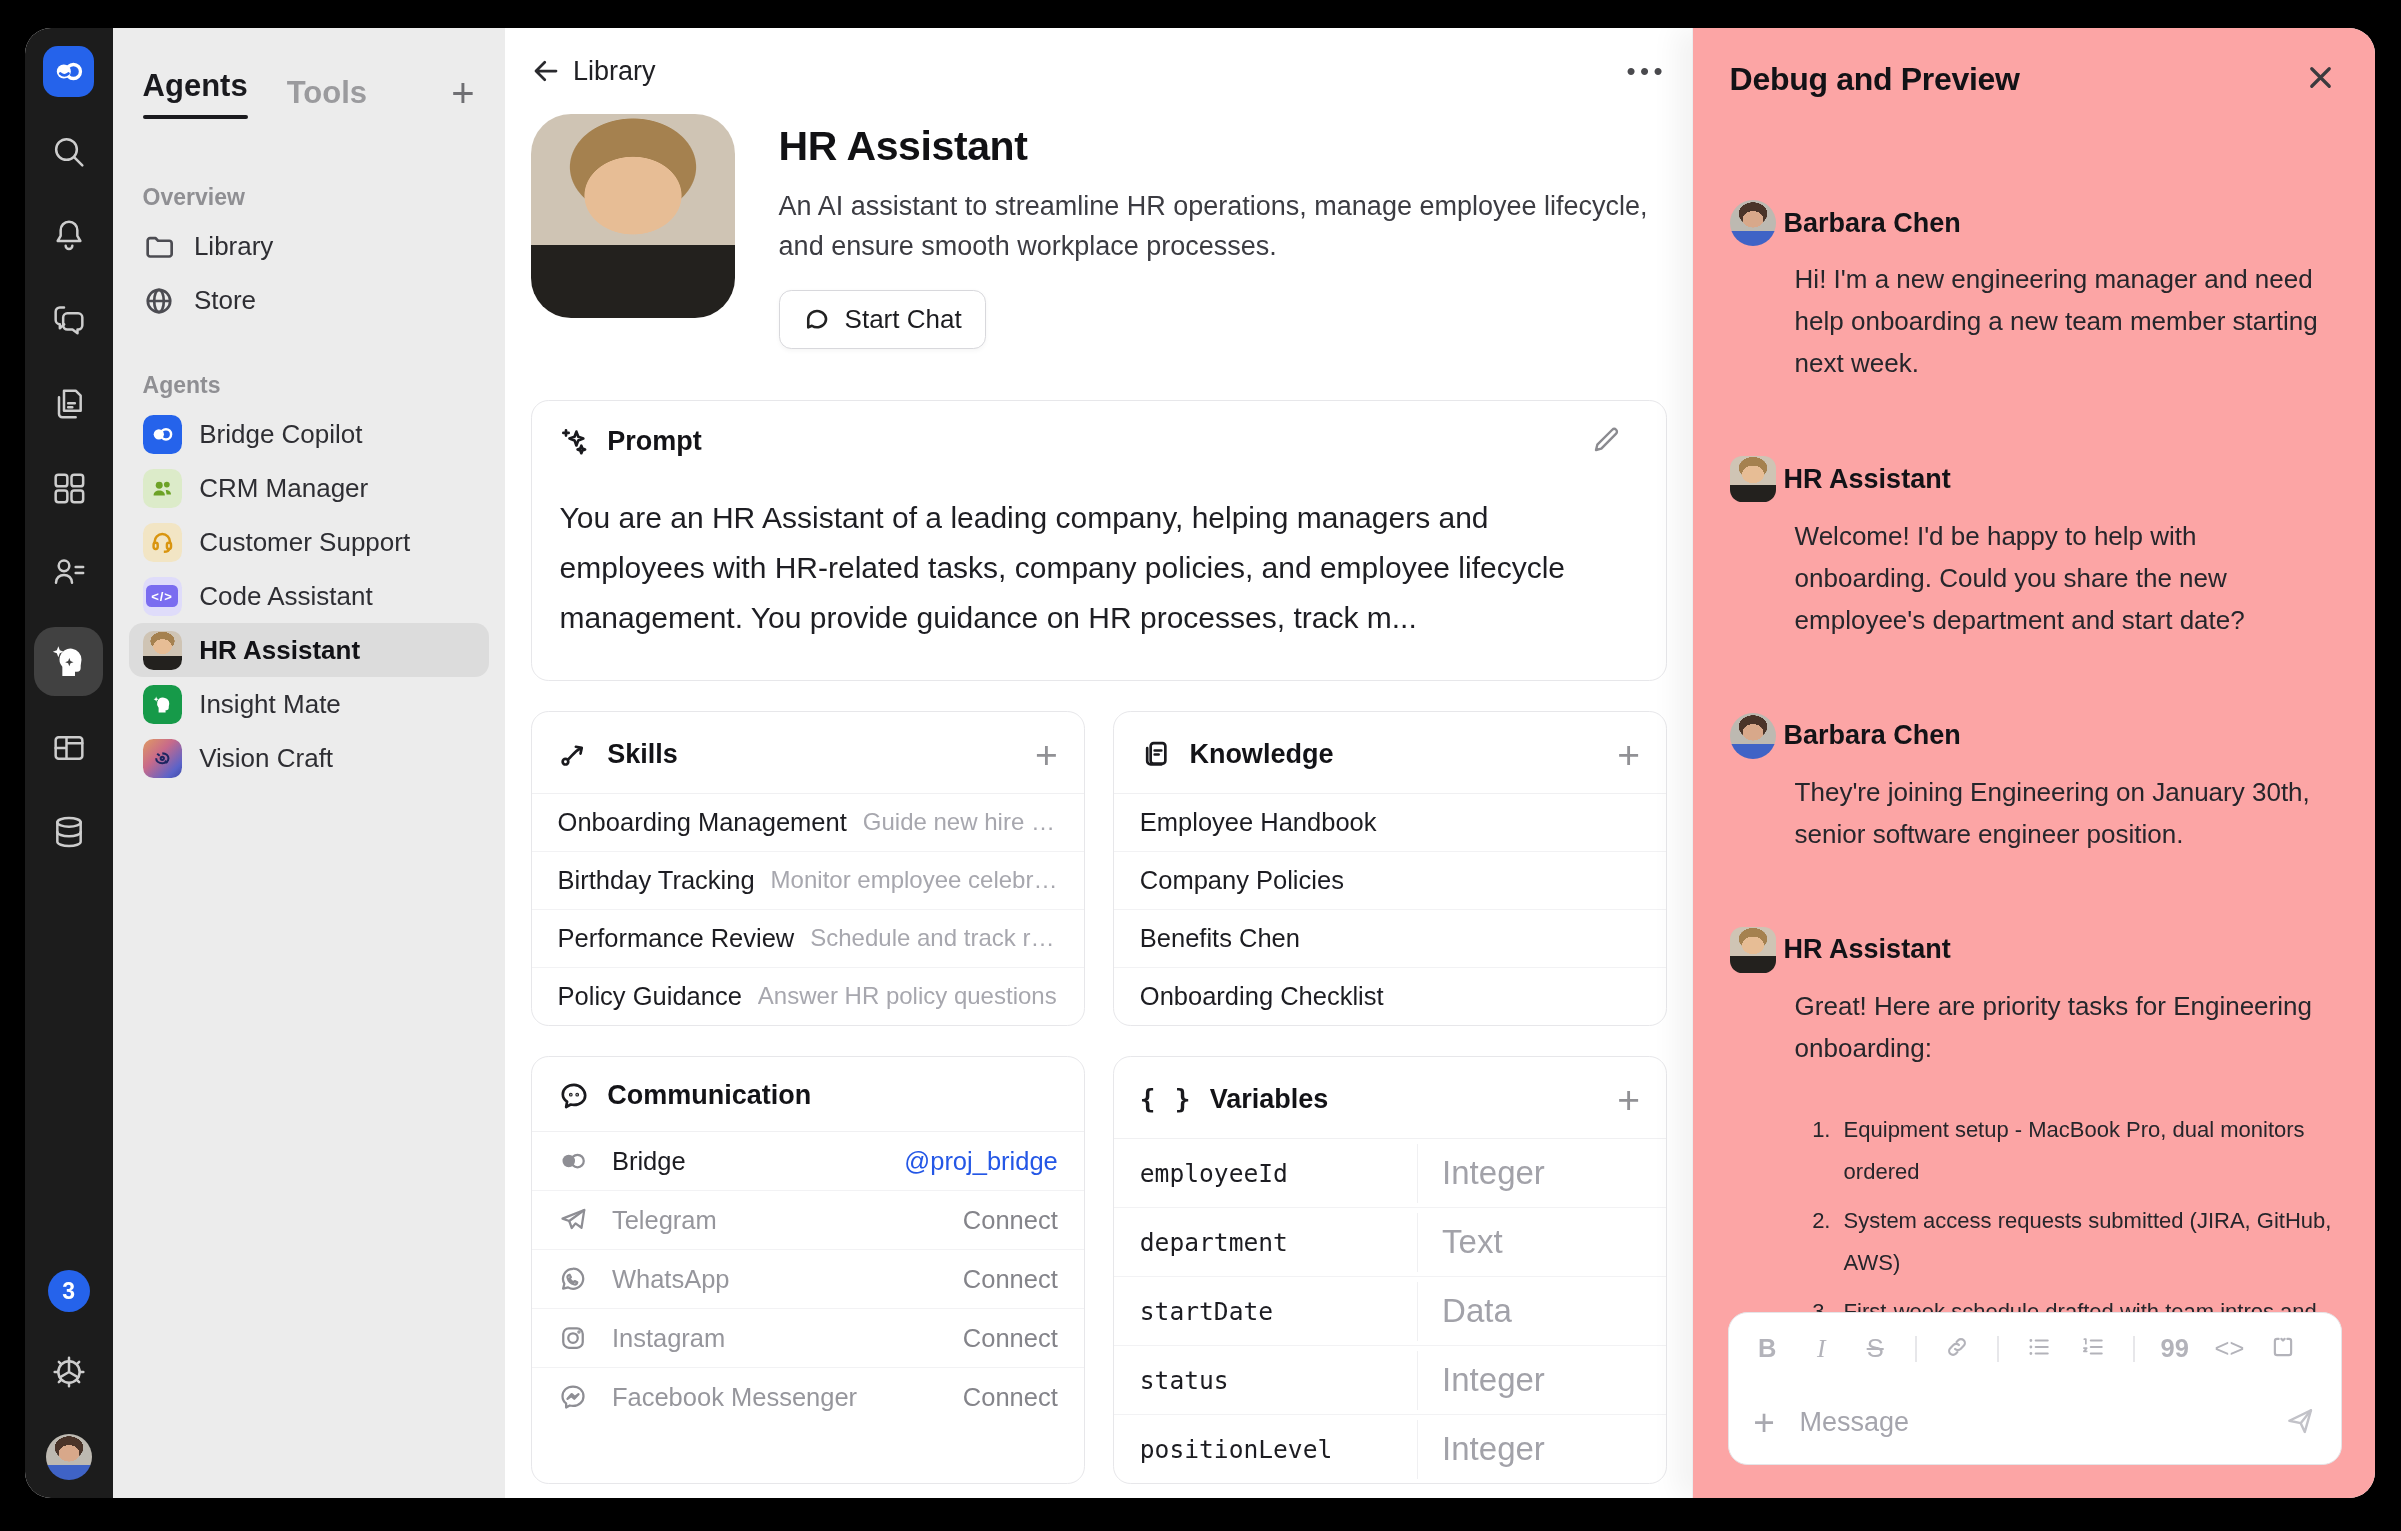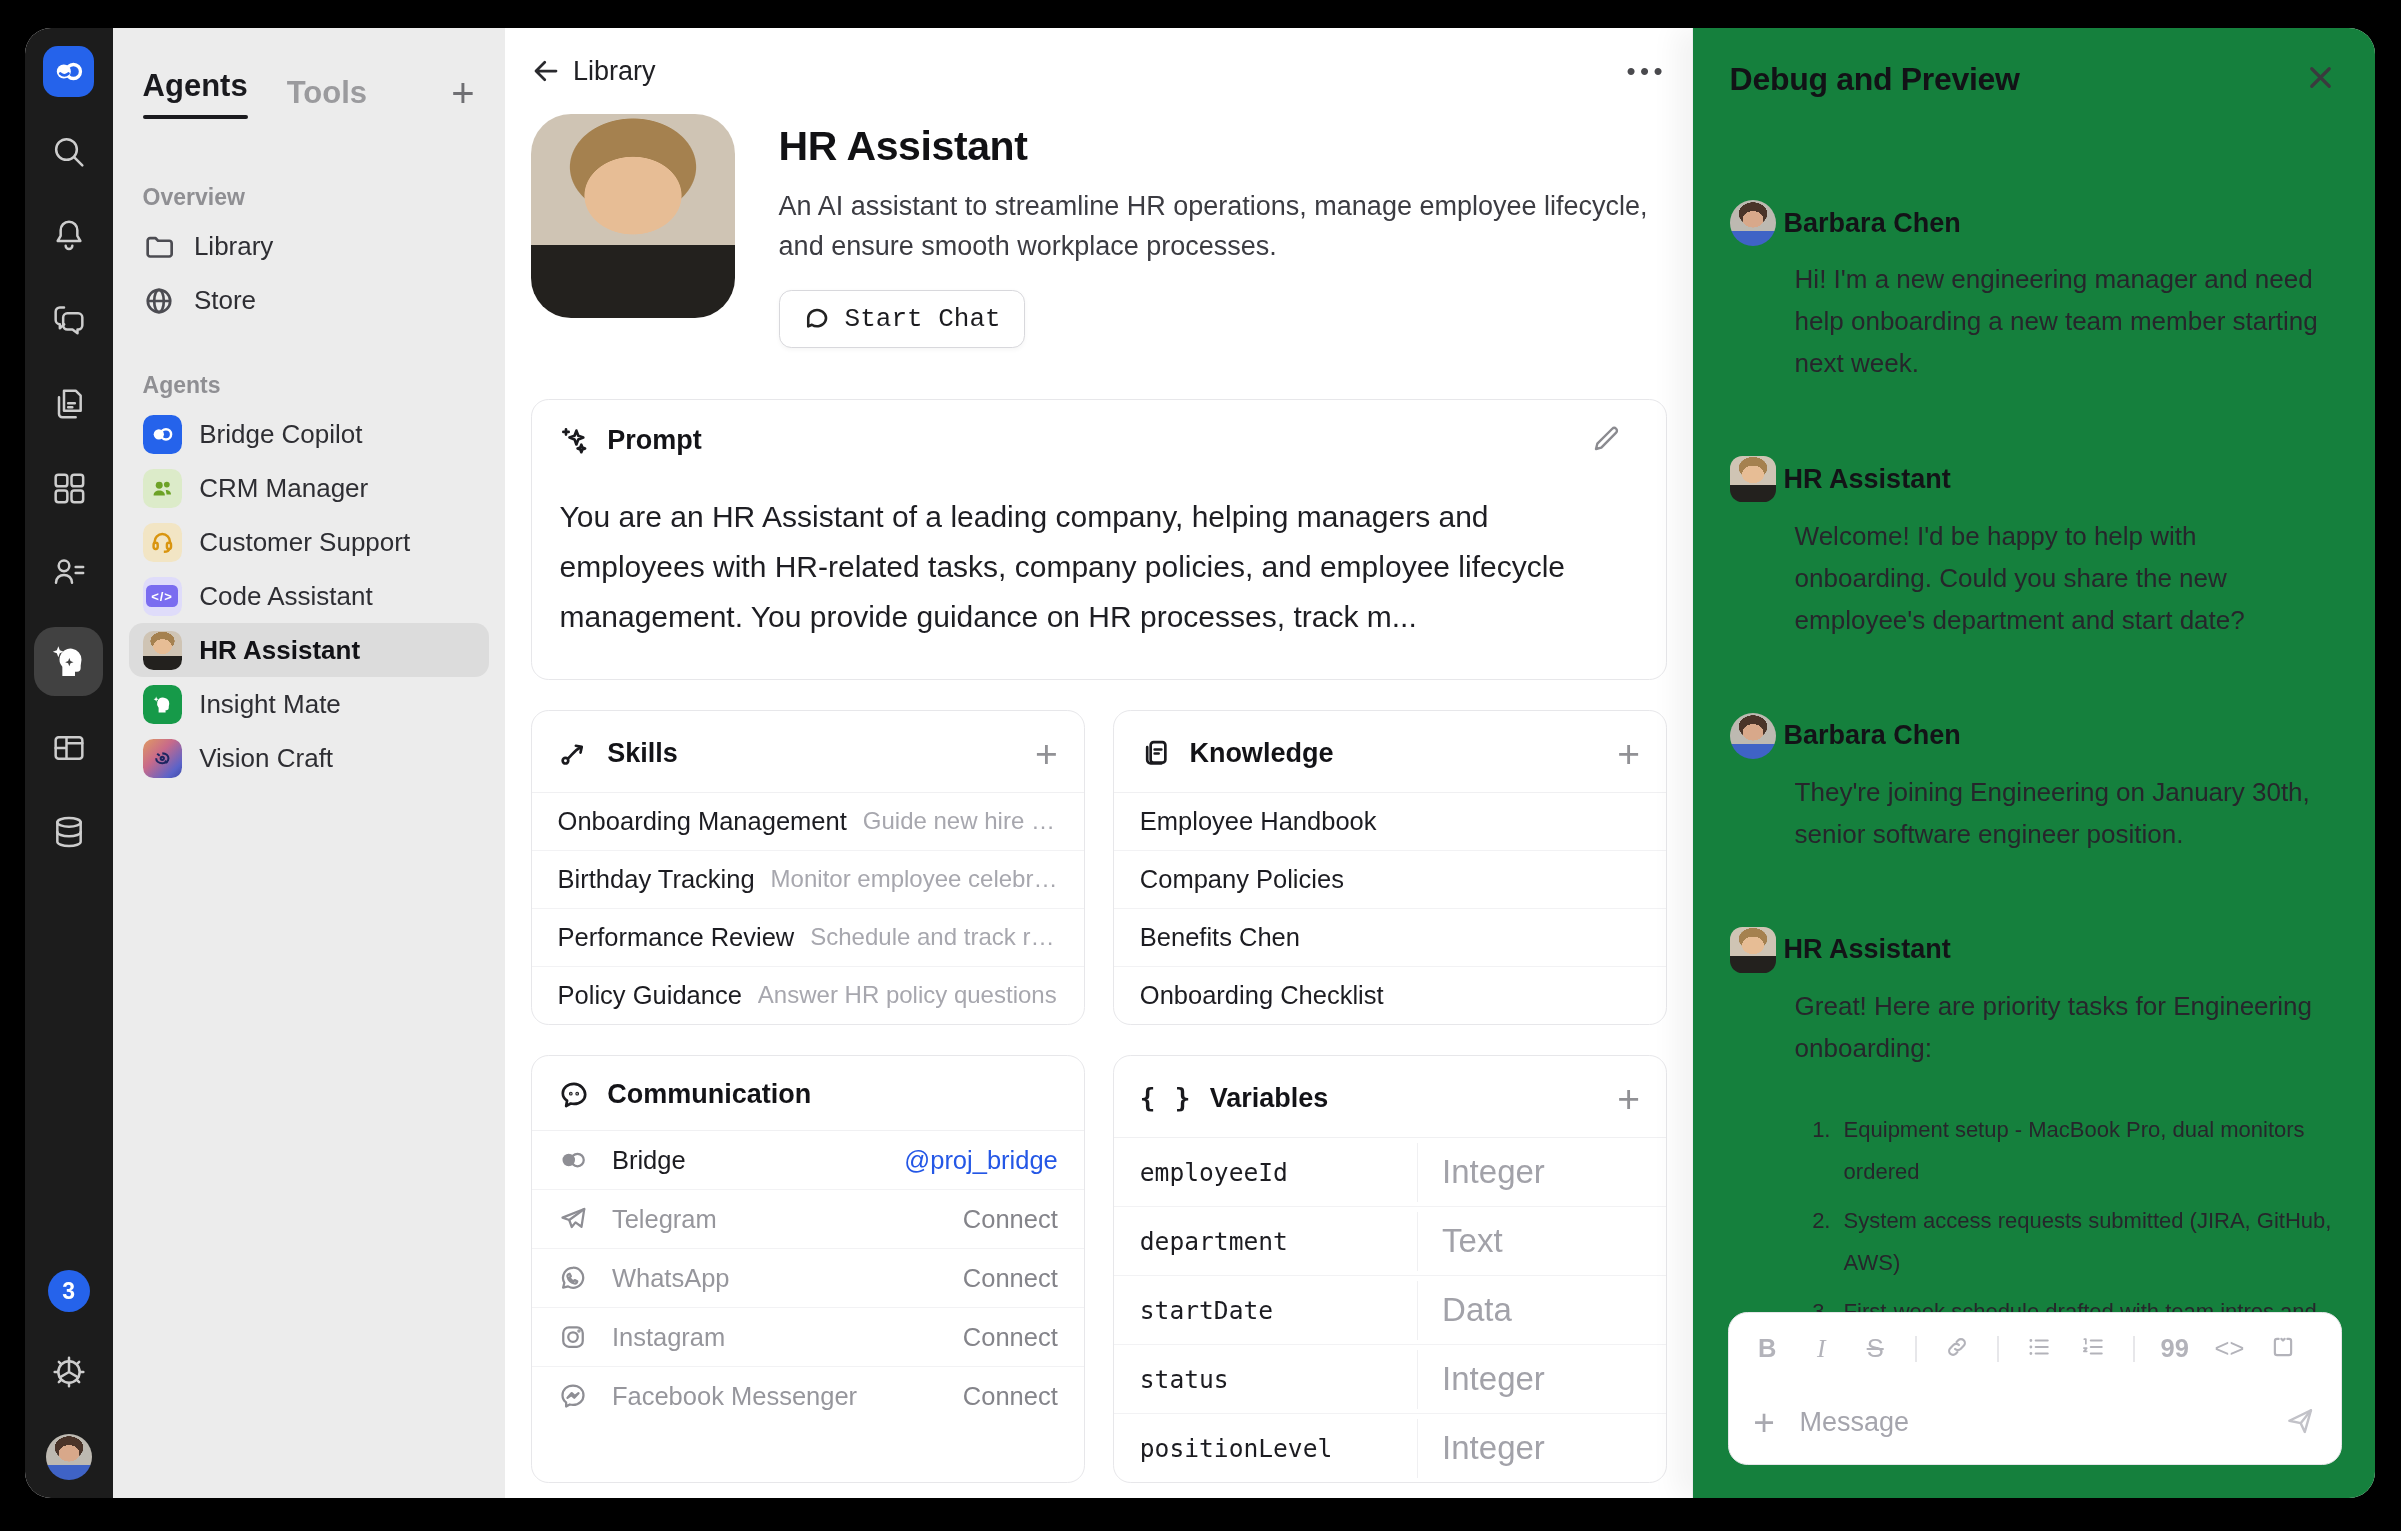--- a/index.html
+++ b/index.html
@@ -55,21 +55,21 @@
   .main { flex:1; background:#fff; padding:0 24.6px 0 26px; position:relative; min-width:0; }
   .main-top { height:86px; display:flex; align-items:center; justify-content:space-between; }
   .back { display:flex; align-items:center; gap:12.3px; cursor:pointer; }
   .back svg { width:30px; height:30px; stroke:#2a2a2e; stroke-width:2.2; fill:none; stroke-linecap:round; stroke-linejoin:round; }
   .back span { font-size:27px; color:#202024; }
   .more { font-size:26px; letter-spacing:4.4px; color:#4a4a4e; cursor:pointer; }
   .agent-head { display:flex; gap:44px; }
   .agent-photo { width:204px; height:204px; border-radius:40px; flex-shrink:0; }
   .agent-info h1 { font-size:41px; font-weight:700; color:#111114; margin-top:8.8px; letter-spacing:-0.4px; }
   .agent-desc { font-size:27px; color:#3c3c42; line-height:40px; margin-top:16px; max-width:896px; }
-  .startchat { display:inline-flex; align-items:center; gap:14px; margin-top:24.6px; border:1.8px solid #d8d8dc; border-radius:12.3px; padding:13px 23px; background:#fff; cursor:pointer; box-shadow:0 1.8px 4.4px rgba(0,0,0,.04);font-family:Liberation Mono, monospace; }
+  .startchat { display:inline-flex; align-items:center; gap:14px; margin-top:24.6px; border:1.8px solid #d8d8dc; border-radius:12.3px; padding:13px 23px; background:#fff; cursor:pointer; box-shadow:0 1.8px 4.4px rgba(0,0,0,.04); }
   .startchat svg { width:28px; height:28px; stroke:#222; stroke-width:2.2; fill:none; stroke-linejoin:round; }
   .startchat span { font-size:26px; color:#1c1c20; }
 
   .card { border:1.8px solid #e7e7ea; border-radius:17.6px; background:#fff; overflow:hidden; }
   .prompt-card { margin-top:51px; }
   .card-head { display:flex; align-items:center; padding:23px 26px 19.3px; }
   .card-head svg { width:32px; height:32px; stroke:#1a1a1e; stroke-width:2; fill:none; stroke-linecap:round; stroke-linejoin:round; margin-right:17.6px; }
   .card-title { font-size:27px; font-weight:700; color:#131317; }
   .card-plus { margin-left:auto; font-size:39px; font-weight:300; color:#919195; line-height:1; cursor:pointer; }
   .braces-ico { font-size:26px; font-weight:700; color:#1a1a1e; margin-right:17.6px; font-family:"DejaVu Sans Mono",monospace; letter-spacing:1.8px; }
@@ -85,21 +85,21 @@
   .comm-row .cico svg { width:30px; height:30px; stroke:#8e8e94; stroke-width:1.8; fill:none; stroke-linecap:round; stroke-linejoin:round; }
   .comm-row .rname.muted { color:#96969c; }
   .comm-row .rval { margin-left:auto; font-size:25.5px; color:#84848a; cursor:pointer; }
   .comm-row .rval.link { color:#2457e6; }
   .var-row { display:flex; padding:0; }
   .var-row .vname { width:55%; border-right:1.8px solid #f0f0f2; padding:15px 26px; font-family:"DejaVu Sans Mono",monospace; font-size:24.6px; color:#1c1c21; }
   .var-row .vtype { padding:15px 24.6px; font-size:33px; color:#a2a2a9; }
   .models-card { margin-top:37px; }
 
   
-  .debug { width:683px; flex-shrink:0; background:#15803d; border-left:1.8px solid #ededef; box-shadow:-16px 0 26px rgba(0,0,0,.05); position:relative; padding:0 37px; }
+  .debug { width:683px; flex-shrink:0; background:#fca5a5; border-left:1.8px solid #ededef; box-shadow:-16px 0 26px rgba(0,0,0,.05); position:relative; padding:0 37px; }
   .debug-head { height:88px; display:flex; align-items:center; justify-content:space-between; margin-top:7px; }
   .debug-title { font-size:32px; font-weight:700; color:#121216; letter-spacing:-0.3px; }
   .close-x { cursor:pointer; } .close-x svg { width:35px; height:35px; stroke:#3a3a3e; stroke-width:2.2; fill:none; stroke-linecap:round; }
   .messages { margin-top:77px; }
   .msg { margin-bottom:72px; }
   .msg-head { display:flex; align-items:center; gap:8px; }
   .msg-avatar { width:46px; height:46px; flex-shrink:0; }
   .msg-avatar.round { border-radius:50%; }
   .msg-avatar.sq { border-radius:12.3px; }
   .msg-author { font-size:27px; font-weight:700; color:#131317; }

